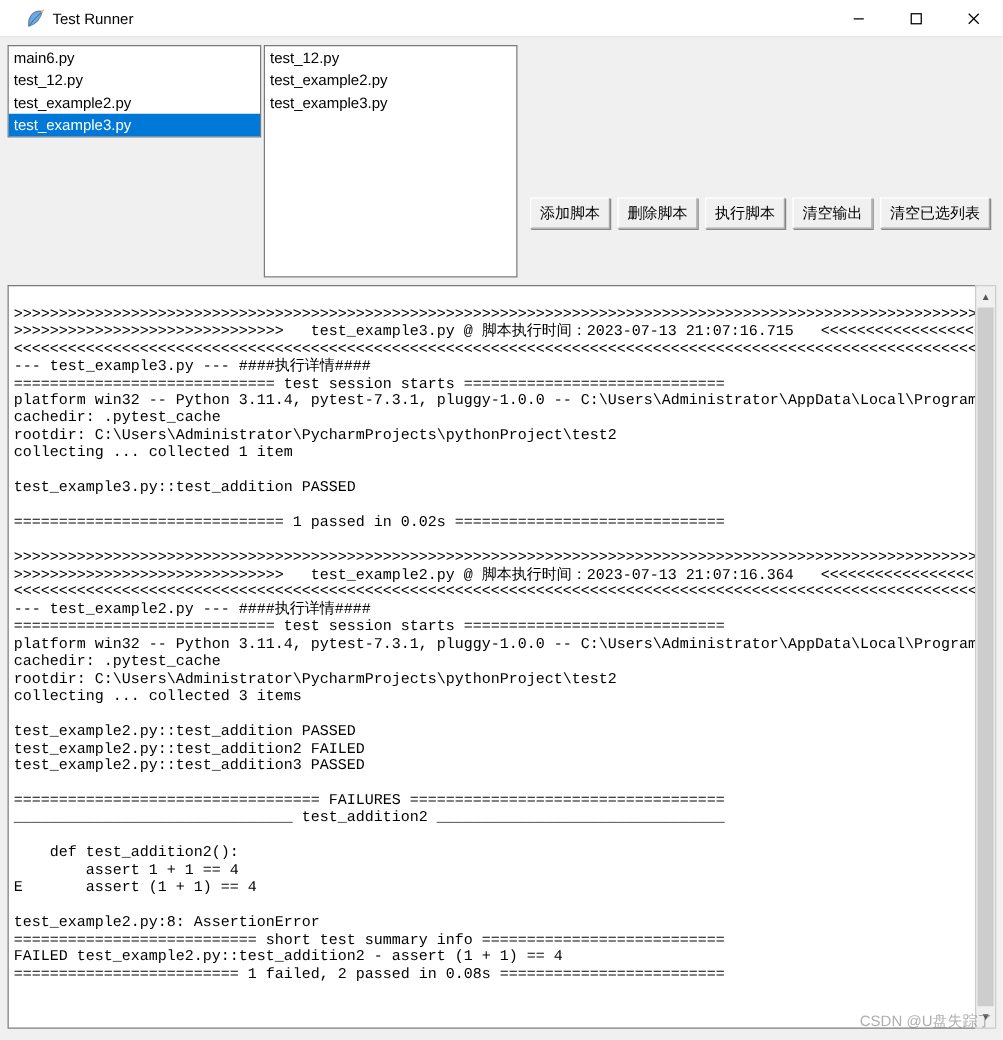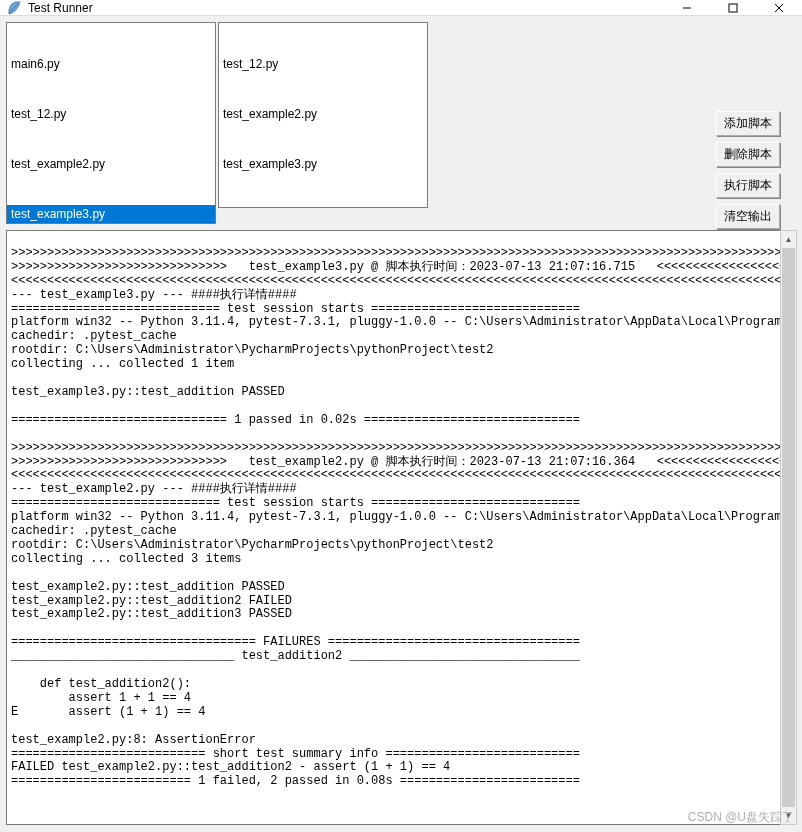--- a/index.html
+++ b/index.html
@@ -6,25 +6,25 @@
   body {
     margin: 0;
     font-family: "Microsoft YaHei", "Segoe UI", Tahoma, sans-serif;
     font-size: 12px;
     background: #f0f0f0;
     width: 802px;
     height: 832px;
     overflow: hidden;
   }
   .titlebar {
-    height: 16px;
+    height: 30px;
     background: #fff;
     display: flex;
     align-items: center;
-    padding-left: 6px;
+    padding-left: 20px;
     border-bottom: 1px solid #ddd;
   }
   .titlebar .feather {
     width: 16px; height: 16px;
     margin-right: 6px;
     display: inline-flex; align-items: center; justify-content: center;
   }
   .titlebar .title { font-size: 12px; color: #000; }
   .titlebar .spacer { flex: 1; }
   .winbtn {
@@ -48,42 +48,40 @@
     width: 210px;
     margin: 6px 0 0 6px;
     font-family: "Microsoft YaHei", Tahoma, sans-serif;
     font-size: 12px;
     line-height: 18px;
   }
   .listbox .item {
     padding: 0 4px;
     white-space: nowrap;
     overflow: hidden;
-    margin-top: 32px;
   }
   .listbox .item.selected {
     background: #0078d7;
     color: #fff;
   }
   .listbox.left { height: auto; }
   .listbox.right {
     width: 210px;
     height: 186px;
     margin-left: 2px;
   }
 
   .btncol {
     margin-left: auto;
     display: flex;
     align-items: center;
     gap: 6px;
     padding: 0 10px;
     height: 186px;
     padding-top: 95px;
-    flex-direction: column;
   }
   .btn {
     background: #f0f0f0;
     border: 1px solid #aaa;
     border-top-color: #fff;
     border-left-color: #fff;
     box-shadow: 1px 1px 0 #888;
     padding: 3px 7px;
     font-size: 12px;
     font-family: "Microsoft YaHei", sans-serif;

